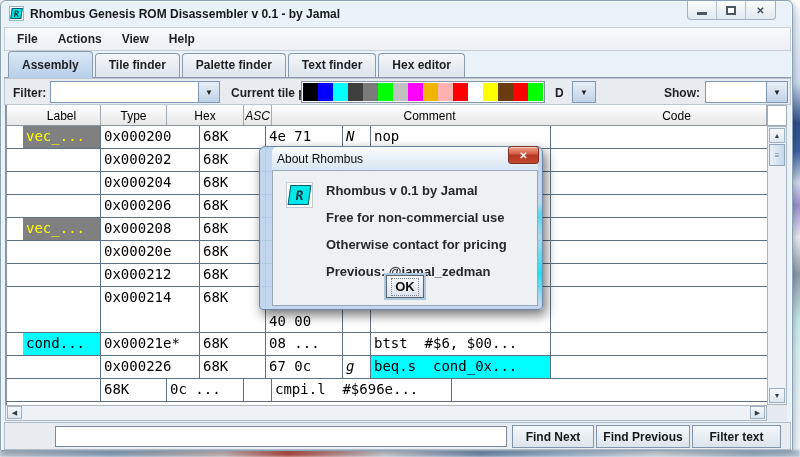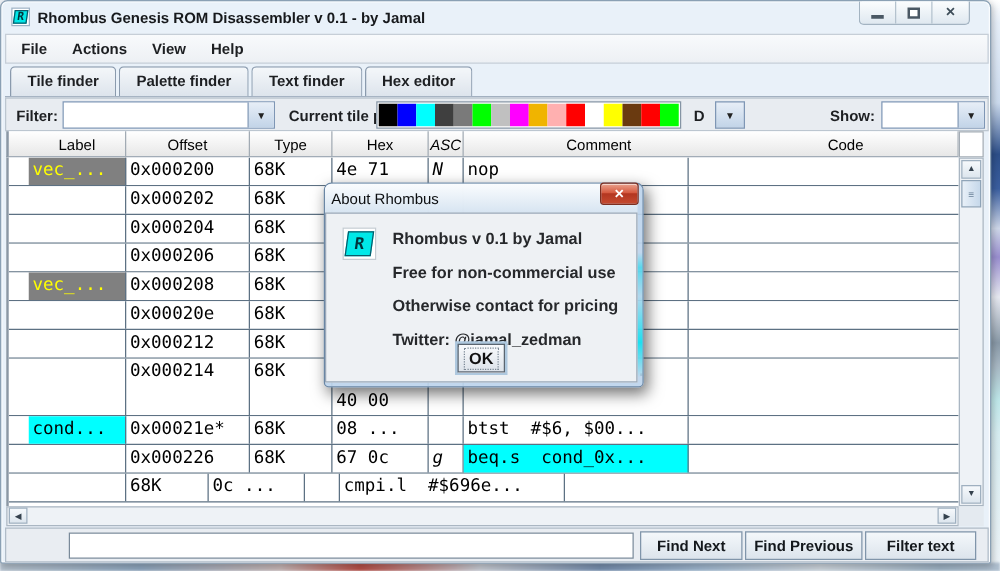--- a/index.html
+++ b/index.html
@@ -90,23 +90,23 @@
 
   
   .searchbar { position:absolute; left:3px; top:421px; width:787px; height:28px; background:#e9edf2; border:1px solid #b0bcc8; }
   .search-label { position:absolute; left:6px; top:7px; font-size:12px; font-weight:bold; color:#1d1f22;margin-top:48px; }
   .search-input { position:absolute; left:50px; top:3px; width:452px; height:21px; background:#fff; border:1px solid #7a8a9a; font-size:12px; padding:0 4px; }
   .sb-btn { position:absolute; top:2px; height:23px; background:linear-gradient(#f4f8fb,#dce4ec);
     border:1px solid #8095aa; font-size:12px; font-weight:bold; color:#14181c; display:flex; align-items:center; justify-content:center; }
   .b-next { left:507px; width:82px; } .b-prev { left:591px; width:94px; } .b-filter { left:687px; width:89px; }
 
   
-  .dialog { position:absolute; left:258px; top:145px; width:256px; height:164px;
+  .dialog { position:absolute; left:258px; top:145px; width:284px; height:164px;
     background:rgba(189,212,235,0.92); border:1px solid #6a86a4; border-radius:6px 6px 4px 4px;
-    box-shadow:3px 5px 12px rgba(0,0,0,.55); padding:0 4px 4px 0; z-index:50; }
+    box-shadow:3px 5px 12px rgba(0,0,0,.55); padding:0 4px 4px 12px; z-index:50; }
   .dlg-glass-tint { position:absolute; right:0px; top:55px; width:5px; height:100px; border-radius:0 0 3px 0;
     background:linear-gradient(rgba(0,230,240,0) 0%, rgba(0,215,235,.55) 12%, rgba(0,215,235,.08) 35%, rgba(0,225,240,.85) 72%, rgba(0,225,240,.25) 92%, rgba(0,230,240,0) 100%); }
   .dlg-title { height:23px; background:linear-gradient(rgba(253,254,255,.95),rgba(219,231,242,.85));
     border-radius:5px 5px 0 0; position:relative; }
   .dlg-title-text { position:absolute; left:5px; top:5px; font-size:12px; color:#0c0e10; }
   .dlg-close { position:absolute; right:-1px; top:-1px; width:31px; height:18px;
     background:linear-gradient(#eaa38e,#d65a40 45%,#b33620 50%,#c54a30); border:1px solid #7c2e20; border-radius:3px;
     color:#fff; font-size:10px; font-weight:bold; display:flex; align-items:center; justify-content:center;
     box-shadow:inset 0 1px 0 rgba(255,255,255,.55); }
   .dlg-body { position:relative; height:136px; background:#eef1f4; border:1px solid #9aa8b8; }
@@ -148,20 +148,21 @@
   </div>
 
   <div class="menubar">
     <span class="menu-item">File</span>
     <span class="menu-item">Actions</span>
     <span class="menu-item">View</span>
     <span class="menu-item">Help</span>
   </div>
 
   <div class="tabstrip">
+    <div class="tab selected">Assembly</div>
     <div class="tab">Tile finder</div>
     <div class="tab">Palette finder</div>
     <div class="tab">Text finder</div>
     <div class="tab">Hex editor</div>
   </div>
 
   <div class="toolbar">
     <span class="tb-label" style="left:8px;">Filter:</span>
     <div class="combo" style="left:45px; width:170px;">
       <span class="val">68K Code</span>
@@ -192,21 +193,20 @@
       </span>
     <span class="tb-label" style="left:659px;">Show:</span>
     <div class="combo" style="left:700px; width:83px;">
       <span class="val">Labels</span>
       <span class="arrow">▼</span>
     </div>
   </div>
 
   <div class="thead">
     <div class="th c0">Label</div>
-    <div class="th c1">Offset</div>
     <div class="th c2">Type</div>
     <div class="th c3">Hex</div>
     <div class="th c4">ASC</div>
     <div class="th c6">Comment</div>
     <div class="th c5">Code</div>
   </div>
   <div class="tbody" id="table-body">
       <div class="tr">
         <div class="td c0 lbl-gray">vec_...</div>
         <div class="td c1">0x000200</div>
@@ -346,21 +346,21 @@
         </div>
     </div>
     <div class="dlg-body">
       <span class="dlg-icon">
           <i>R</i>
         </span>
       <div class="dlg-lines">
         <div class="dlg-line">Rhombus v 0.1 by Jamal</div>
         <div class="dlg-line">Free for non-commercial use</div>
         <div class="dlg-line">Otherwise contact for pricing</div>
-        <div class="dlg-line">Twitter: @jamal_zedman</div>
+        <div class="dlg-line">Previous: @jamal_zedman</div>
       </div>
       <div class="dlg-ok">
           <span>OK</span>
         </div>
     </div>
   </div>
 
 </div>
 
 </body></html>

